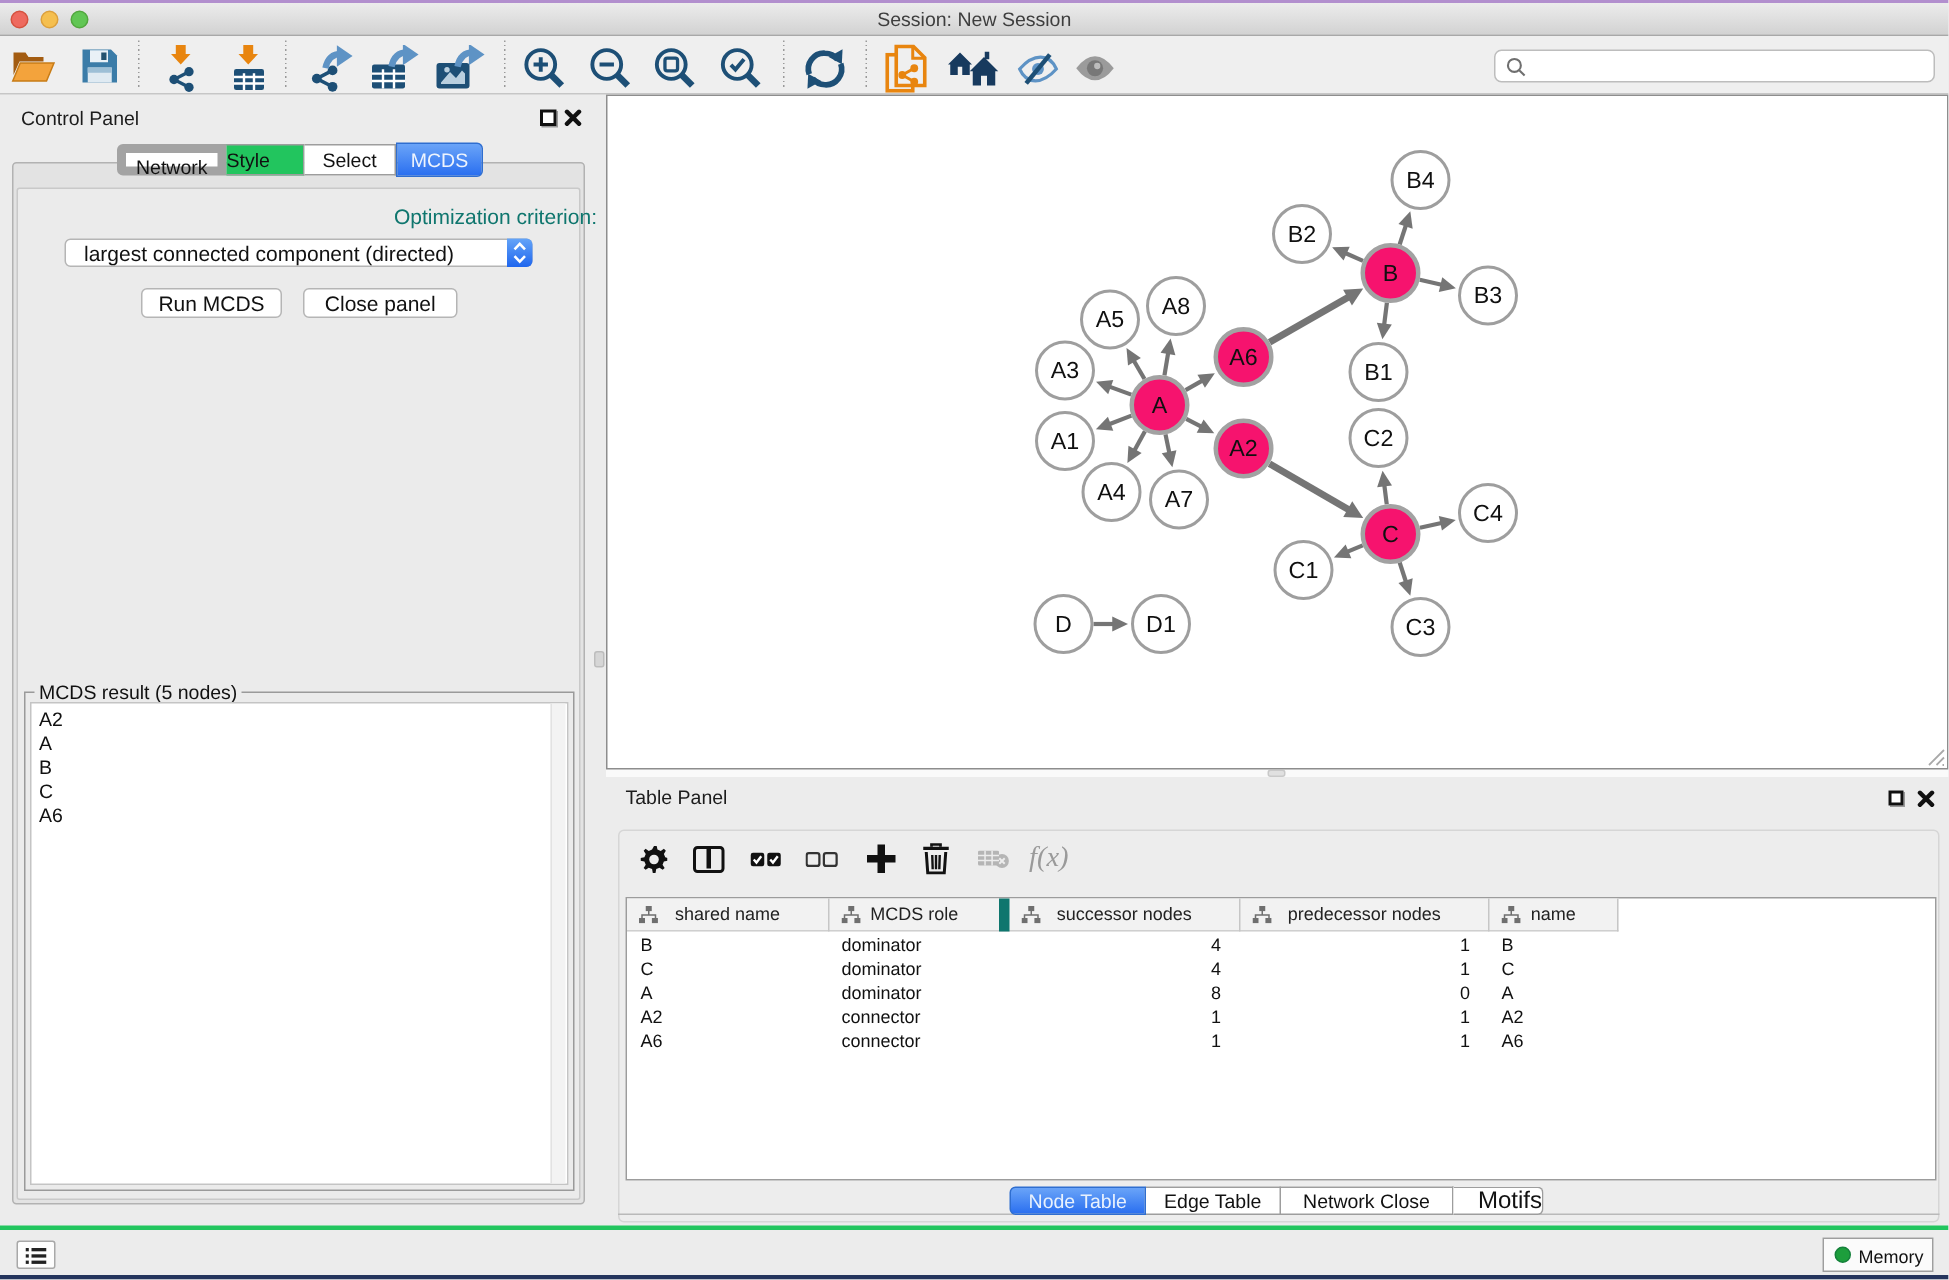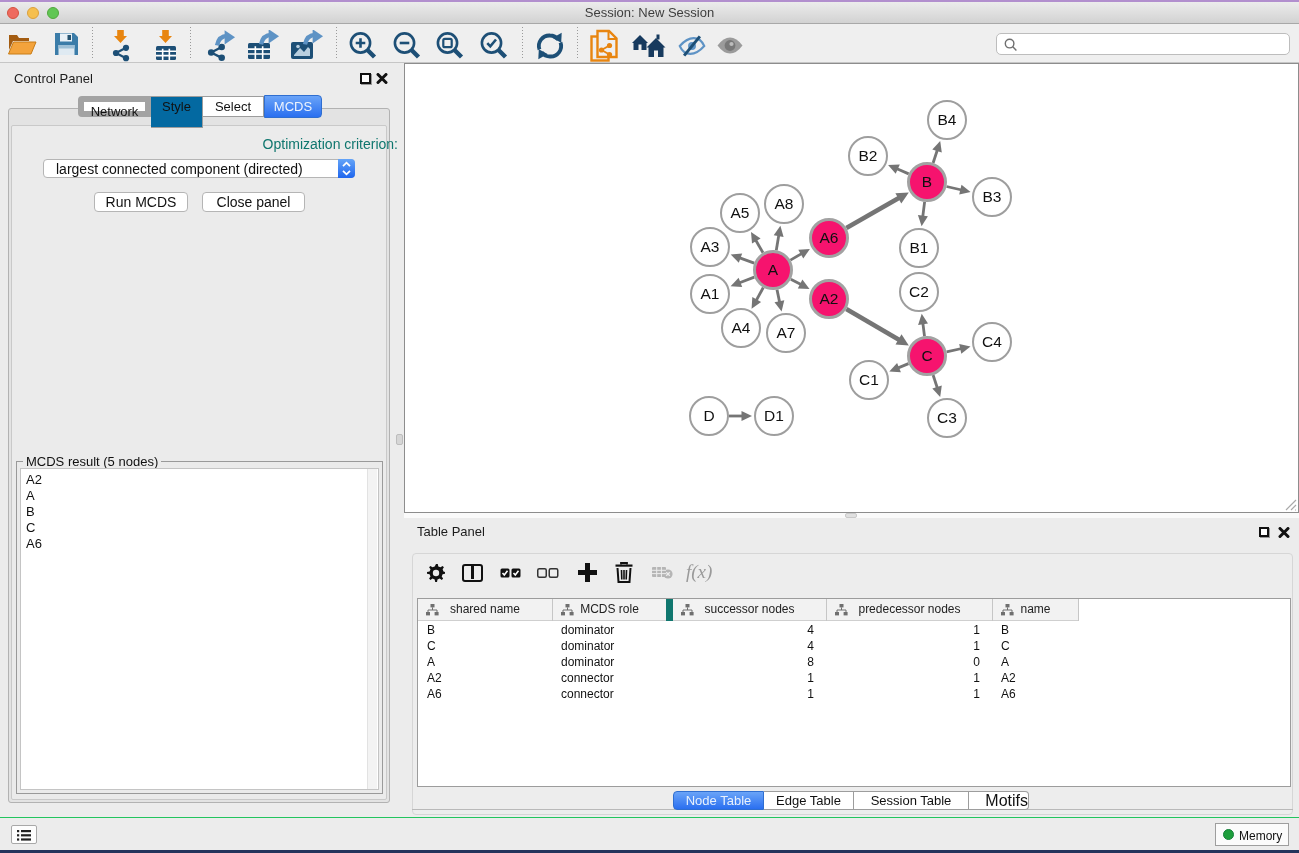--- a/index.html
+++ b/index.html
@@ -146,21 +146,21 @@
 <div class="abs" style="left:360px;top:73px;width:11px;height:11px;border:2px solid #111;background:#fff;box-shadow:1px 1px 0 #999"></div>
 <svg class="ic" style="left:376px;top:73px" width="12" height="11" viewBox="0 0 12 11">
     <path d="M2 1.5 L10 9.5 M10 1.5 L2 9.5" stroke="#111" stroke-width="3" stroke-linecap="round"></path>
   </svg>
 
 <div class="abs" style="left:8px;top:108px;width:382px;height:695px;border:1px solid #b2b2b2;border-radius:3px;background:#e3e3e3">
  <div class="abs" style="left:2px;top:16px;width:376px;height:675px;border:1px solid #c9c9c9;border-radius:2px;background:#ebebeb"></div>
 </div>
 
 <div class="abs" style="left:78px;top:96px;width:73px;height:21px;background:#fff;border:6px solid #a3a3a3;border-radius:4px 0 0 4px;text-align:center;font-size:13px;color:#111;line-height:20px">Network</div>
-<div class="abs" style="left:151px;top:96px;width:52px;height:32px;background:#0369a1;border:1px solid #9d9d9d;border-left:none;text-align:center;font-size:13px;color:#111;line-height:20px">Style</div>
+<div class="abs" style="left:151px;top:96px;width:52px;height:21px;background:#22c55e;border:1px solid #9d9d9d;border-left:none;font-size:13px;color:#111;line-height:20px">Style</div>
 <div class="abs" style="left:203px;top:96px;width:61px;height:21px;background:#fff;border:1px solid #9d9d9d;border-left:none;text-align:center;font-size:13px;color:#111;line-height:20px">Select</div>
 <div class="abs" style="left:264px;top:95px;width:58px;height:23px;background:linear-gradient(#6aa4f8,#2a6ff0);border:1px solid #2f6ed0;border-radius:0 4px 4px 0;text-align:center;font-size:13px;color:#eef4fd;line-height:21px">MCDS</div>
 
 <div class="abs" style="left:0;top:136px;width:398px;text-align:right;font-size:14px;color:#0f766e">Optimization criterion:</div>
 <div class="abs" style="left:43px;top:159px;width:312px;height:19px;background:#fff;border:1px solid #b5b5b5;border-radius:4px">
  <div class="abs" style="left:12px;top:1px;font-size:14px;color:#111">largest connected component (directed)</div>
  <div class="abs" style="right:-1px;top:-1px;width:17px;height:19px;border-radius:0 4px 4px 0;background:linear-gradient(#64a4f8,#1f66ee)">
   <svg class="ic" style="left:3px;top:2px" width="11" height="15" viewBox="0 0 11 15">
         <path d="M2 5.2 L5.5 1.6 L9 5.2" stroke="#fff" stroke-width="1.7" fill="none"></path>
         <path d="M2 9.8 L5.5 13.4 L9 9.8" stroke="#fff" stroke-width="1.7" fill="none"></path>
@@ -392,24 +392,24 @@
 <span class="abs" style="left:9px">A6</span>
       <span class="abs" style="left:143px">connector</span>
 <span class="abs" style="left:255px;width:141px;text-align:right">1</span>
 <span class="abs" style="left:409px;width:153px;text-align:right">1</span>
 <span class="abs" style="left:583px">A6</span>
     </div>
   </div>
 <div class="abs" style="left:412px;top:809px;width:881px;height:1px;background:#b9b9b9"></div>
 <div class="abs" style="left:673px;top:791px;width:91px;height:19px;background:linear-gradient(#6aa4f8,#2a6ff0);border:1px solid #2f6ed0;border-radius:4px 0 0 4px;text-align:center;font-size:13px;color:#e8f1fd;line-height:18px">Node Table</div>
 <div class="abs" style="left:764px;top:791px;width:90px;height:19px;background:#fff;border:1px solid #9d9d9d;border-left:none;text-align:center;font-size:13px;color:#111;line-height:18px">Edge Table</div>
-<div class="abs" style="left:854px;top:791px;width:115px;height:19px;background:#fff;border:1px solid #9d9d9d;border-left:none;text-align:center;font-size:13px;color:#111;line-height:18px">Session Table</div>
+<div class="abs" style="left:854px;top:791px;width:115px;height:19px;background:#fff;border:1px solid #9d9d9d;border-left:none;text-align:center;font-size:13px;color:#111;line-height:18px">Network Close</div>
 <div class="abs" style="left:969px;top:791px;width:60px;height:19px;background:#fff;border:1px solid #9d9d9d;border-left:none;border-radius:0 4px 4px 0;text-align:right;font-size:16px;color:#111;line-height:18px">Motifs</div>
 
-<div class="abs" style="left:0;top:817px;width:1299px;height:33px;background:#ececec;border-top:1px solid #22c55e">
+<div class="abs" style="left:0;top:817px;width:1299px;height:33px;background:#ececec;border-top:3px solid #22c55e">
  <div class="abs" style="left:11px;top:7px;width:26px;height:19px;background:#fdfdfd;border:1px solid #a8a8a8;border-radius:2px">
   <svg class="ic" style="left:5px;top:4px" width="14" height="11" viewBox="0 0 14 11">
   <g fill="#222">
           <rect x="0" y="0" width="2.2" height="2.2"></rect>
           <rect x="4" y="0" width="10" height="2.2"></rect>
   <rect x="0" y="4.2" width="2.2" height="2.2"></rect>
           <rect x="4" y="4.2" width="10" height="2.2"></rect>
   <rect x="0" y="8.4" width="2.2" height="2.2"></rect>
           <rect x="4" y="8.4" width="10" height="2.2"></rect>
         </g>

